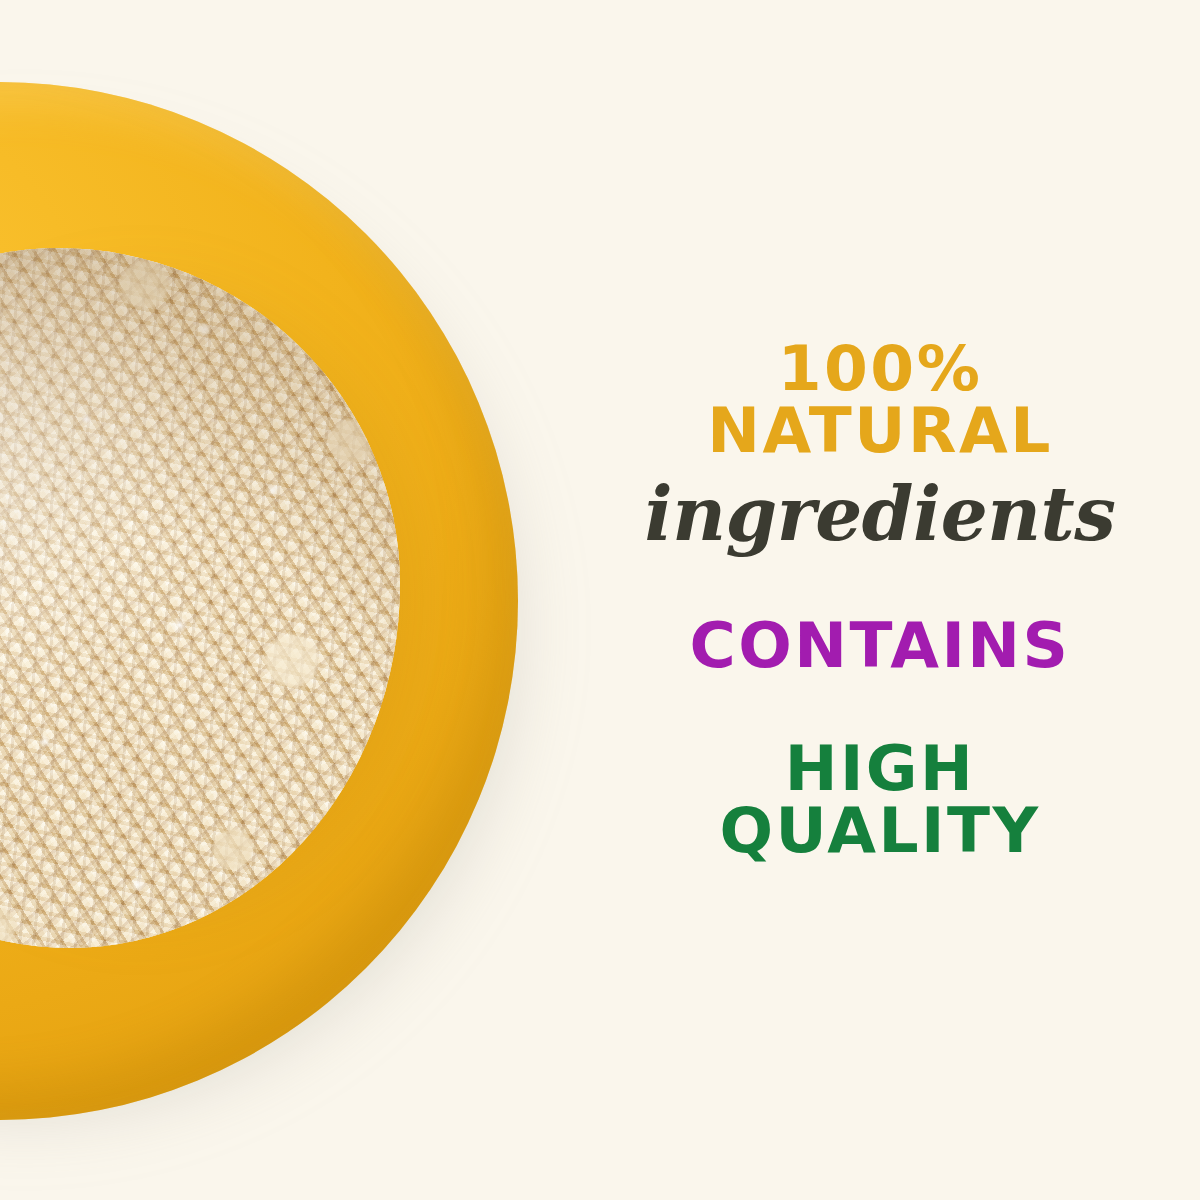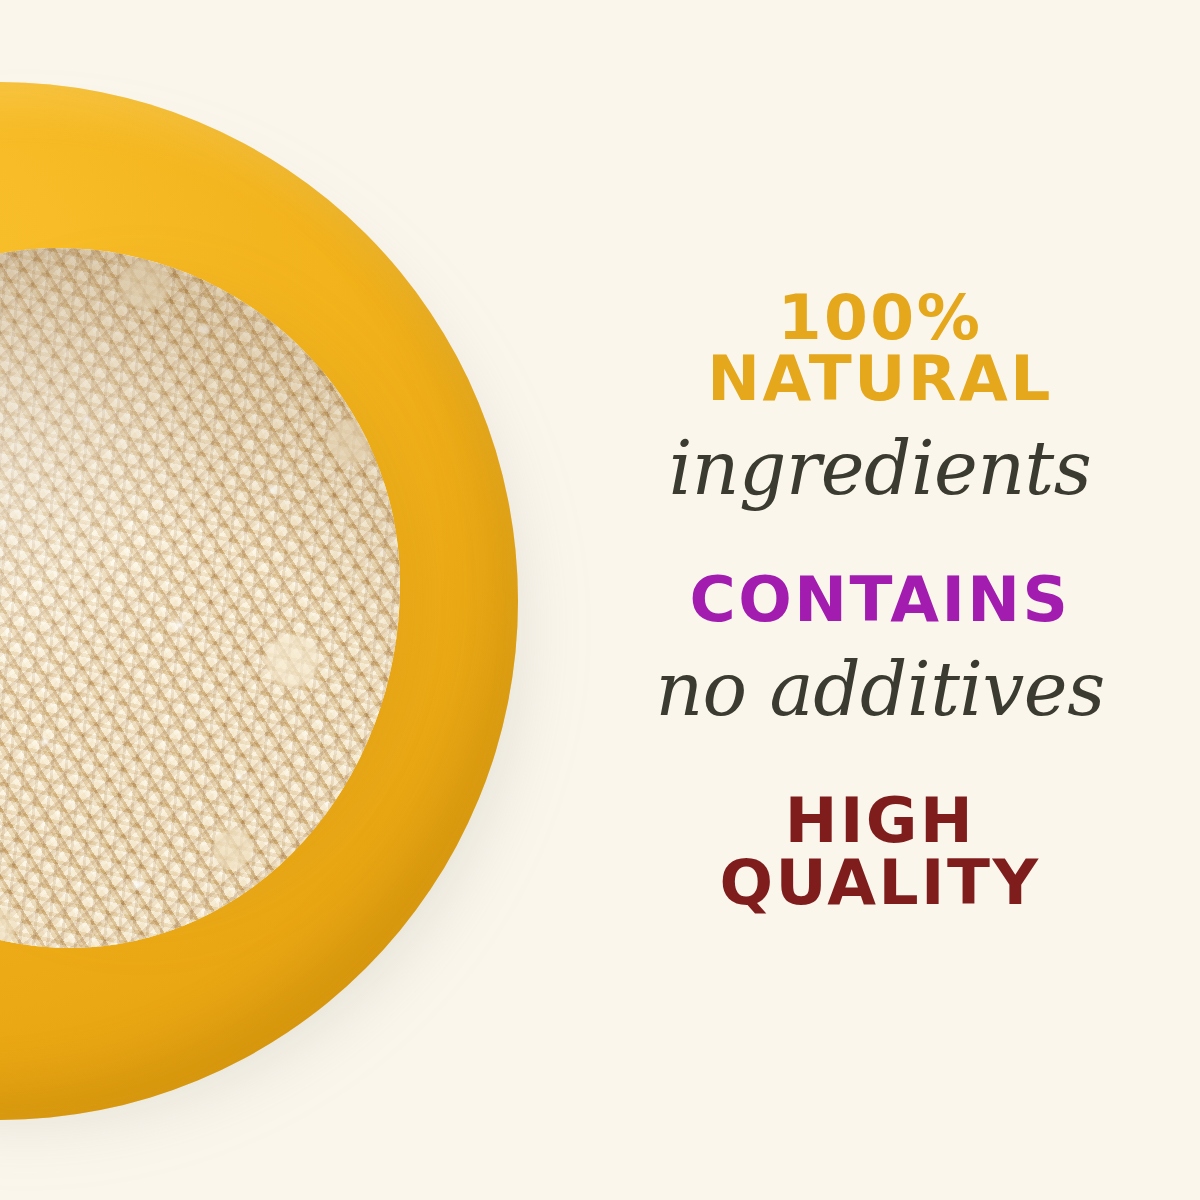--- a/index.html
+++ b/index.html
@@ -223,25 +223,25 @@
     font-size: 63px;
     line-height: 0.98;
     letter-spacing: 2.5px;
     text-transform: uppercase;
     white-space: pre-line;
   }
   .claim-script {
     color: #3B3B31;
     font-family: "DejaVu Serif", serif;
     font-style: italic;
-    font-weight: 400;
+    font-weight: 700;
     font-size: 74px;
     line-height: 1.04;
     letter-spacing: -0.5px;
-    margin-top: 20px;
+    margin-top: 14px;
   }
 </style>
 </head>
 <body>
 
 <div id="stage" style="background: rgb(250, 246, 236);">
 
   <div id="photo-panel">
 
     <div id="plate-shadow"></div>
@@ -266,23 +266,22 @@
   <div id="copy-panel">
 
     <div class="claim">
       <div class="claim-head" style="color: rgb(229, 167, 27);">100%
 NATURAL</div>
       <div class="claim-script" style="color: rgb(59, 59, 49);">ingredients</div>
     </div>
 
     <div class="claim">
       <div class="claim-head" style="color: #a21caf;">CONTAINS</div>
-      <div class="claim-script" style="color: rgb(59, 59, 49);">no additives</div>
     </div>
 
     <div class="claim">
-      <div class="claim-head" style="color: #7f1d1d;">HIGH
+      <div class="claim-head" style="color: #15803d;">HIGH
 QUALITY</div>
     </div>
 
   </div>
 
 </div>
 
 </body></html>

